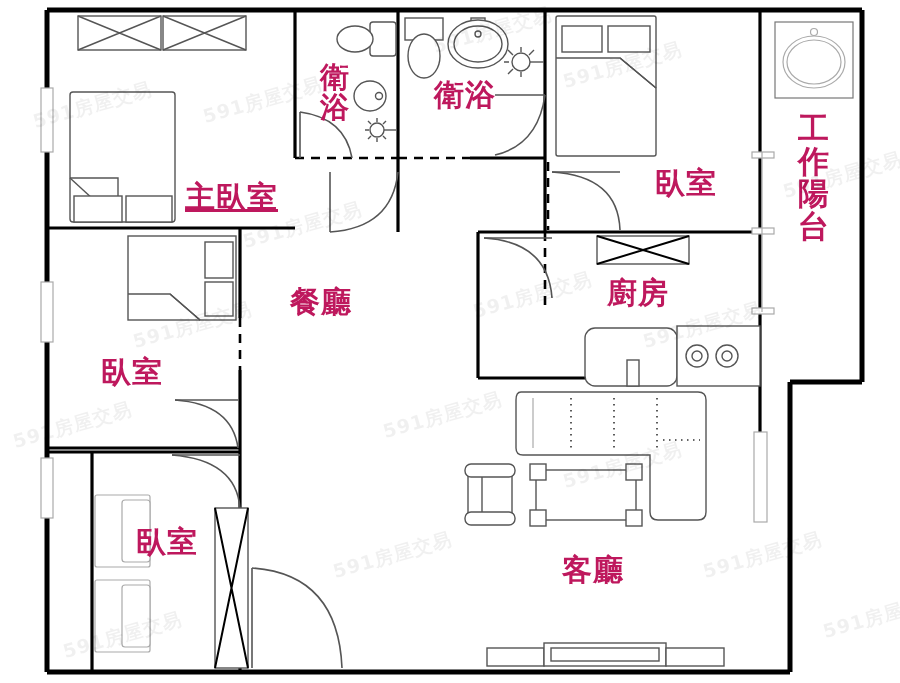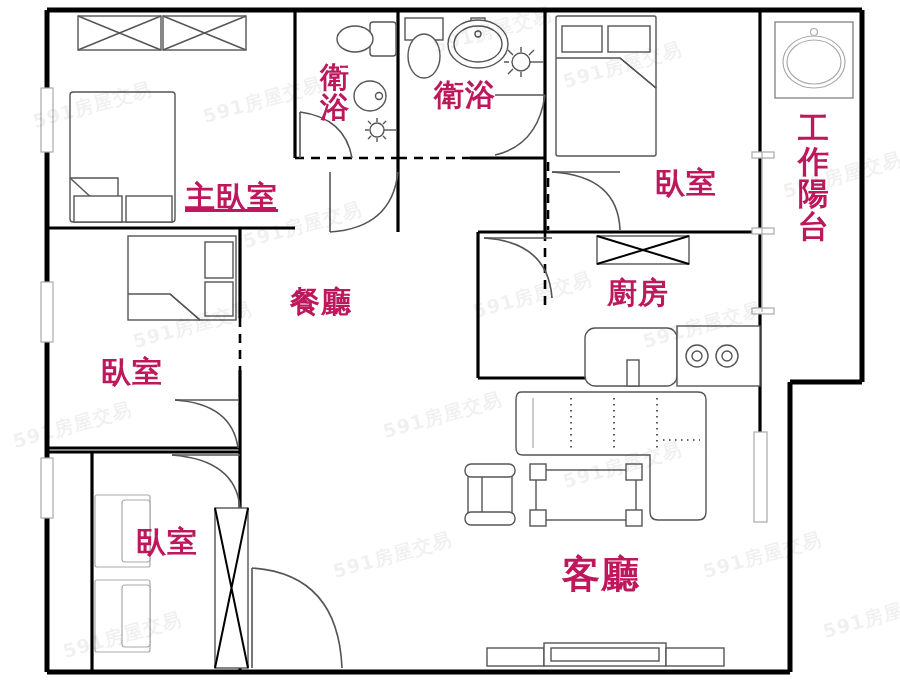--- a/index.html
+++ b/index.html
@@ -306,21 +306,21 @@
   <div class="room-label vertical-label" style="left:798px;top:112px;font-size:31px;">工作陽台</div>
 
   <div class="room-label" style="left:278px;top:287px;font-size:30px;margin-left:12px;">餐廳</div>
 
   <div class="room-label" style="left:607px;top:278px;font-size:30px;">廚房</div>
 
   <div class="room-label" style="left:101px;top:357px;font-size:30px;">臥室</div>
 
   <div class="room-label" style="left:136px;top:527px;font-size:30px;">臥室</div>
 
-  <div class="room-label" style="left:562px;top:555px;font-size:38px;">客廳</div>
+  <div class="room-label" style="left:562px;top:555px;font-size:30px;">客廳</div>
 
   <div id="watermark-layer">
       <div class="wm" style="left: 30px; top: 110px; opacity: 0.055; transform: rotate(-16deg);">591房屋交易</div>
       <div class="wm" style="left: 200px; top: 105px; opacity: 0.055; transform: rotate(-16deg);">591房屋交易</div>
       <div class="wm" style="left: 130px; top: 330px; opacity: 0.055; transform: rotate(-16deg);">591房屋交易</div>
       <div class="wm" style="left: 330px; top: 560px; opacity: 0.055; transform: rotate(-16deg);">591房屋交易</div>
       <div class="wm" style="left: 430px; top: 35px; opacity: 0.055; transform: rotate(-16deg);">591房屋交易</div>
       <div class="wm" style="left: 560px; top: 70px; opacity: 0.055; transform: rotate(-16deg);">591房屋交易</div>
       <div class="wm" style="left: 560px; top: 470px; opacity: 0.055; transform: rotate(-16deg);">591房屋交易</div>
       <div class="wm" style="left: 700px; top: 560px; opacity: 0.055; transform: rotate(-16deg);">591房屋交易</div>

